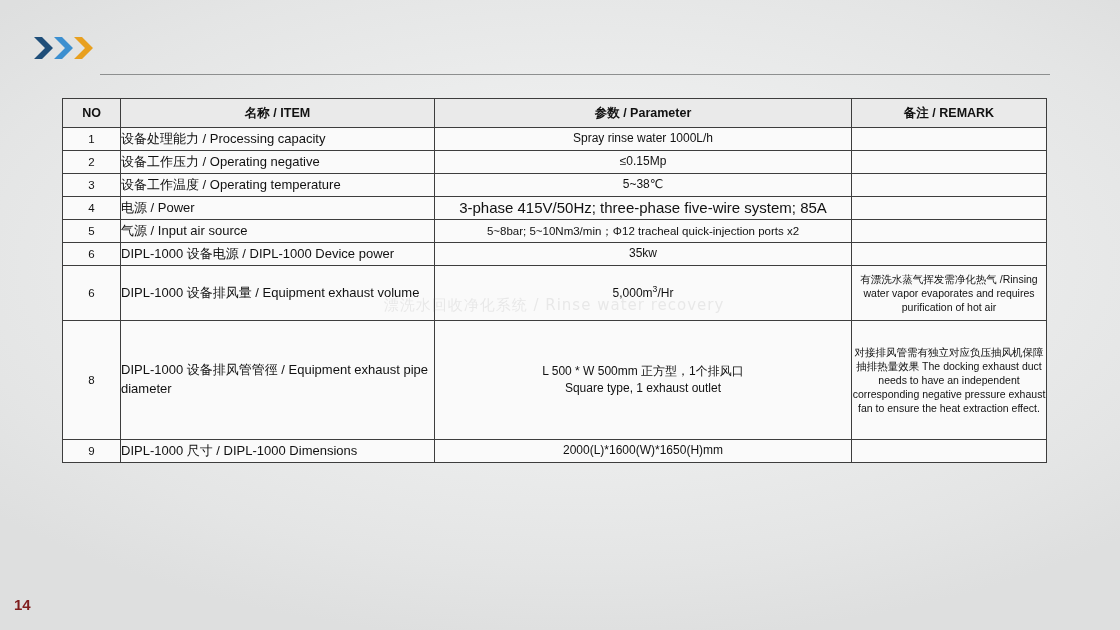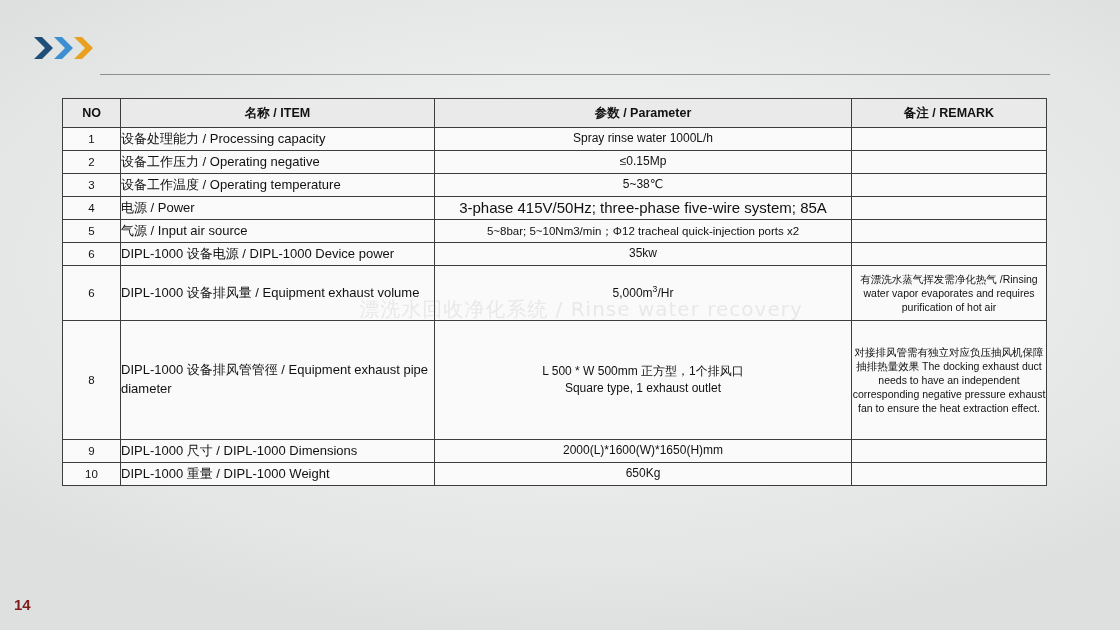--- a/index.html
+++ b/index.html
@@ -136,27 +136,26 @@
 
   .sup { font-size: 0.72em; vertical-align: super; }
 
   
   #watermark {
     position: absolute;
     left: 62px;
     top: 296px;
     width: 984px;
     text-align: center;
-    font-size: 20px;
+    font-size: 15px;
     letter-spacing: 1px;
     color: rgba(140,140,140,0.16);
     pointer-events: none;
     white-space: nowrap;
     font-family: "DejaVu Sans", "Liberation Sans", sans-serif;
-    margin-left: 27px;
   }
 
   
   #page-number {
     position: absolute;
     left: 14px;
     top: 596px;
     font-size: 15px;
     font-weight: bold;
     color: #7f1d1d;
@@ -257,25 +256,19 @@
       <td class="cell-remark">对接排风管需有独立对应负压抽风机保障抽排热量效果 The docking exhaust duct needs to have an independent corresponding negative pressure exhaust fan to ensure the heat extraction effect.</td>
     </tr>
 
     <tr class="r-short">
       <td class="cell-no">9</td>
       <td class="cell-item">DIPL-1000 尺寸 / DIPL-1000 Dimensions</td>
       <td class="cell-param">2000(L)*1600(W)*1650(H)mm</td>
       <td class="cell-remark"></td>
     </tr>
 
-    <tr class="r-short">
-      <td class="cell-no">10</td>
-      <td class="cell-item">DIPL-1000 重量 / DIPL-1000 Weight</td>
-      <td class="cell-param">650Kg</td>
-      <td class="cell-remark"></td>
-    </tr>
 
   </tbody>
 </table>
 
 <div id="watermark">漂洗水回收净化系统 / Rinse water recovery</div>
 
 <div id="page-number">14</div>
 
 </body></html>

